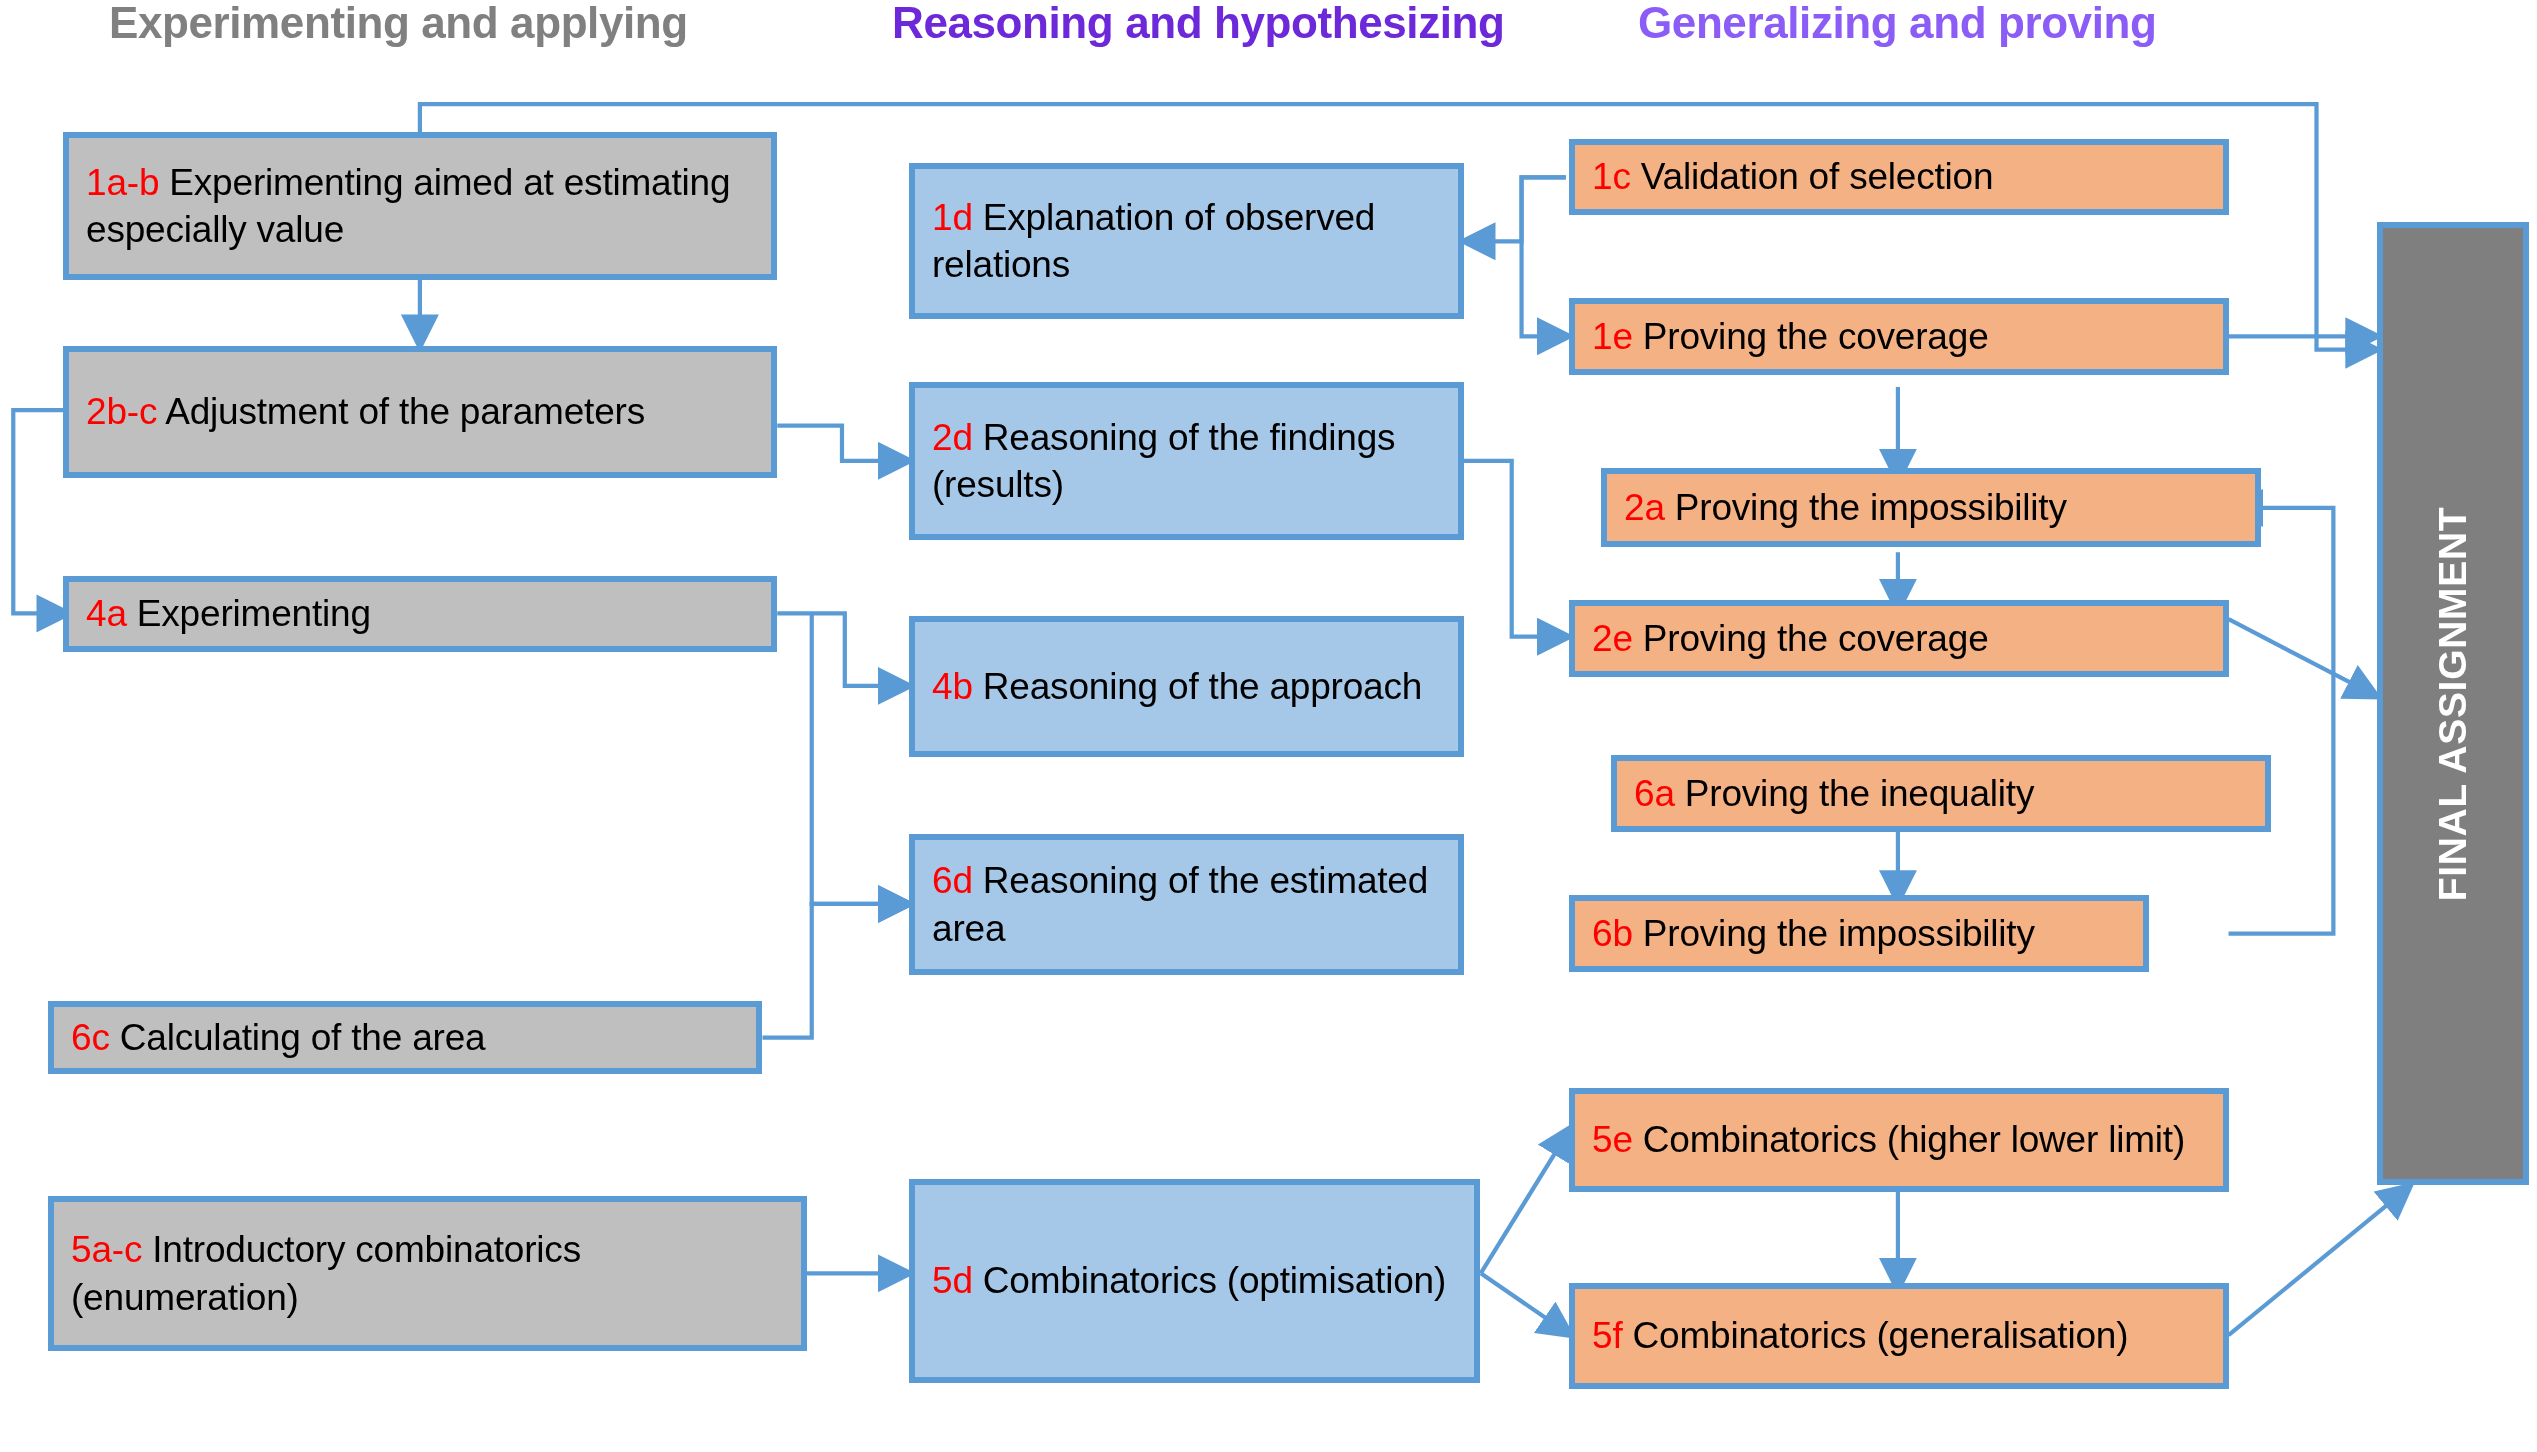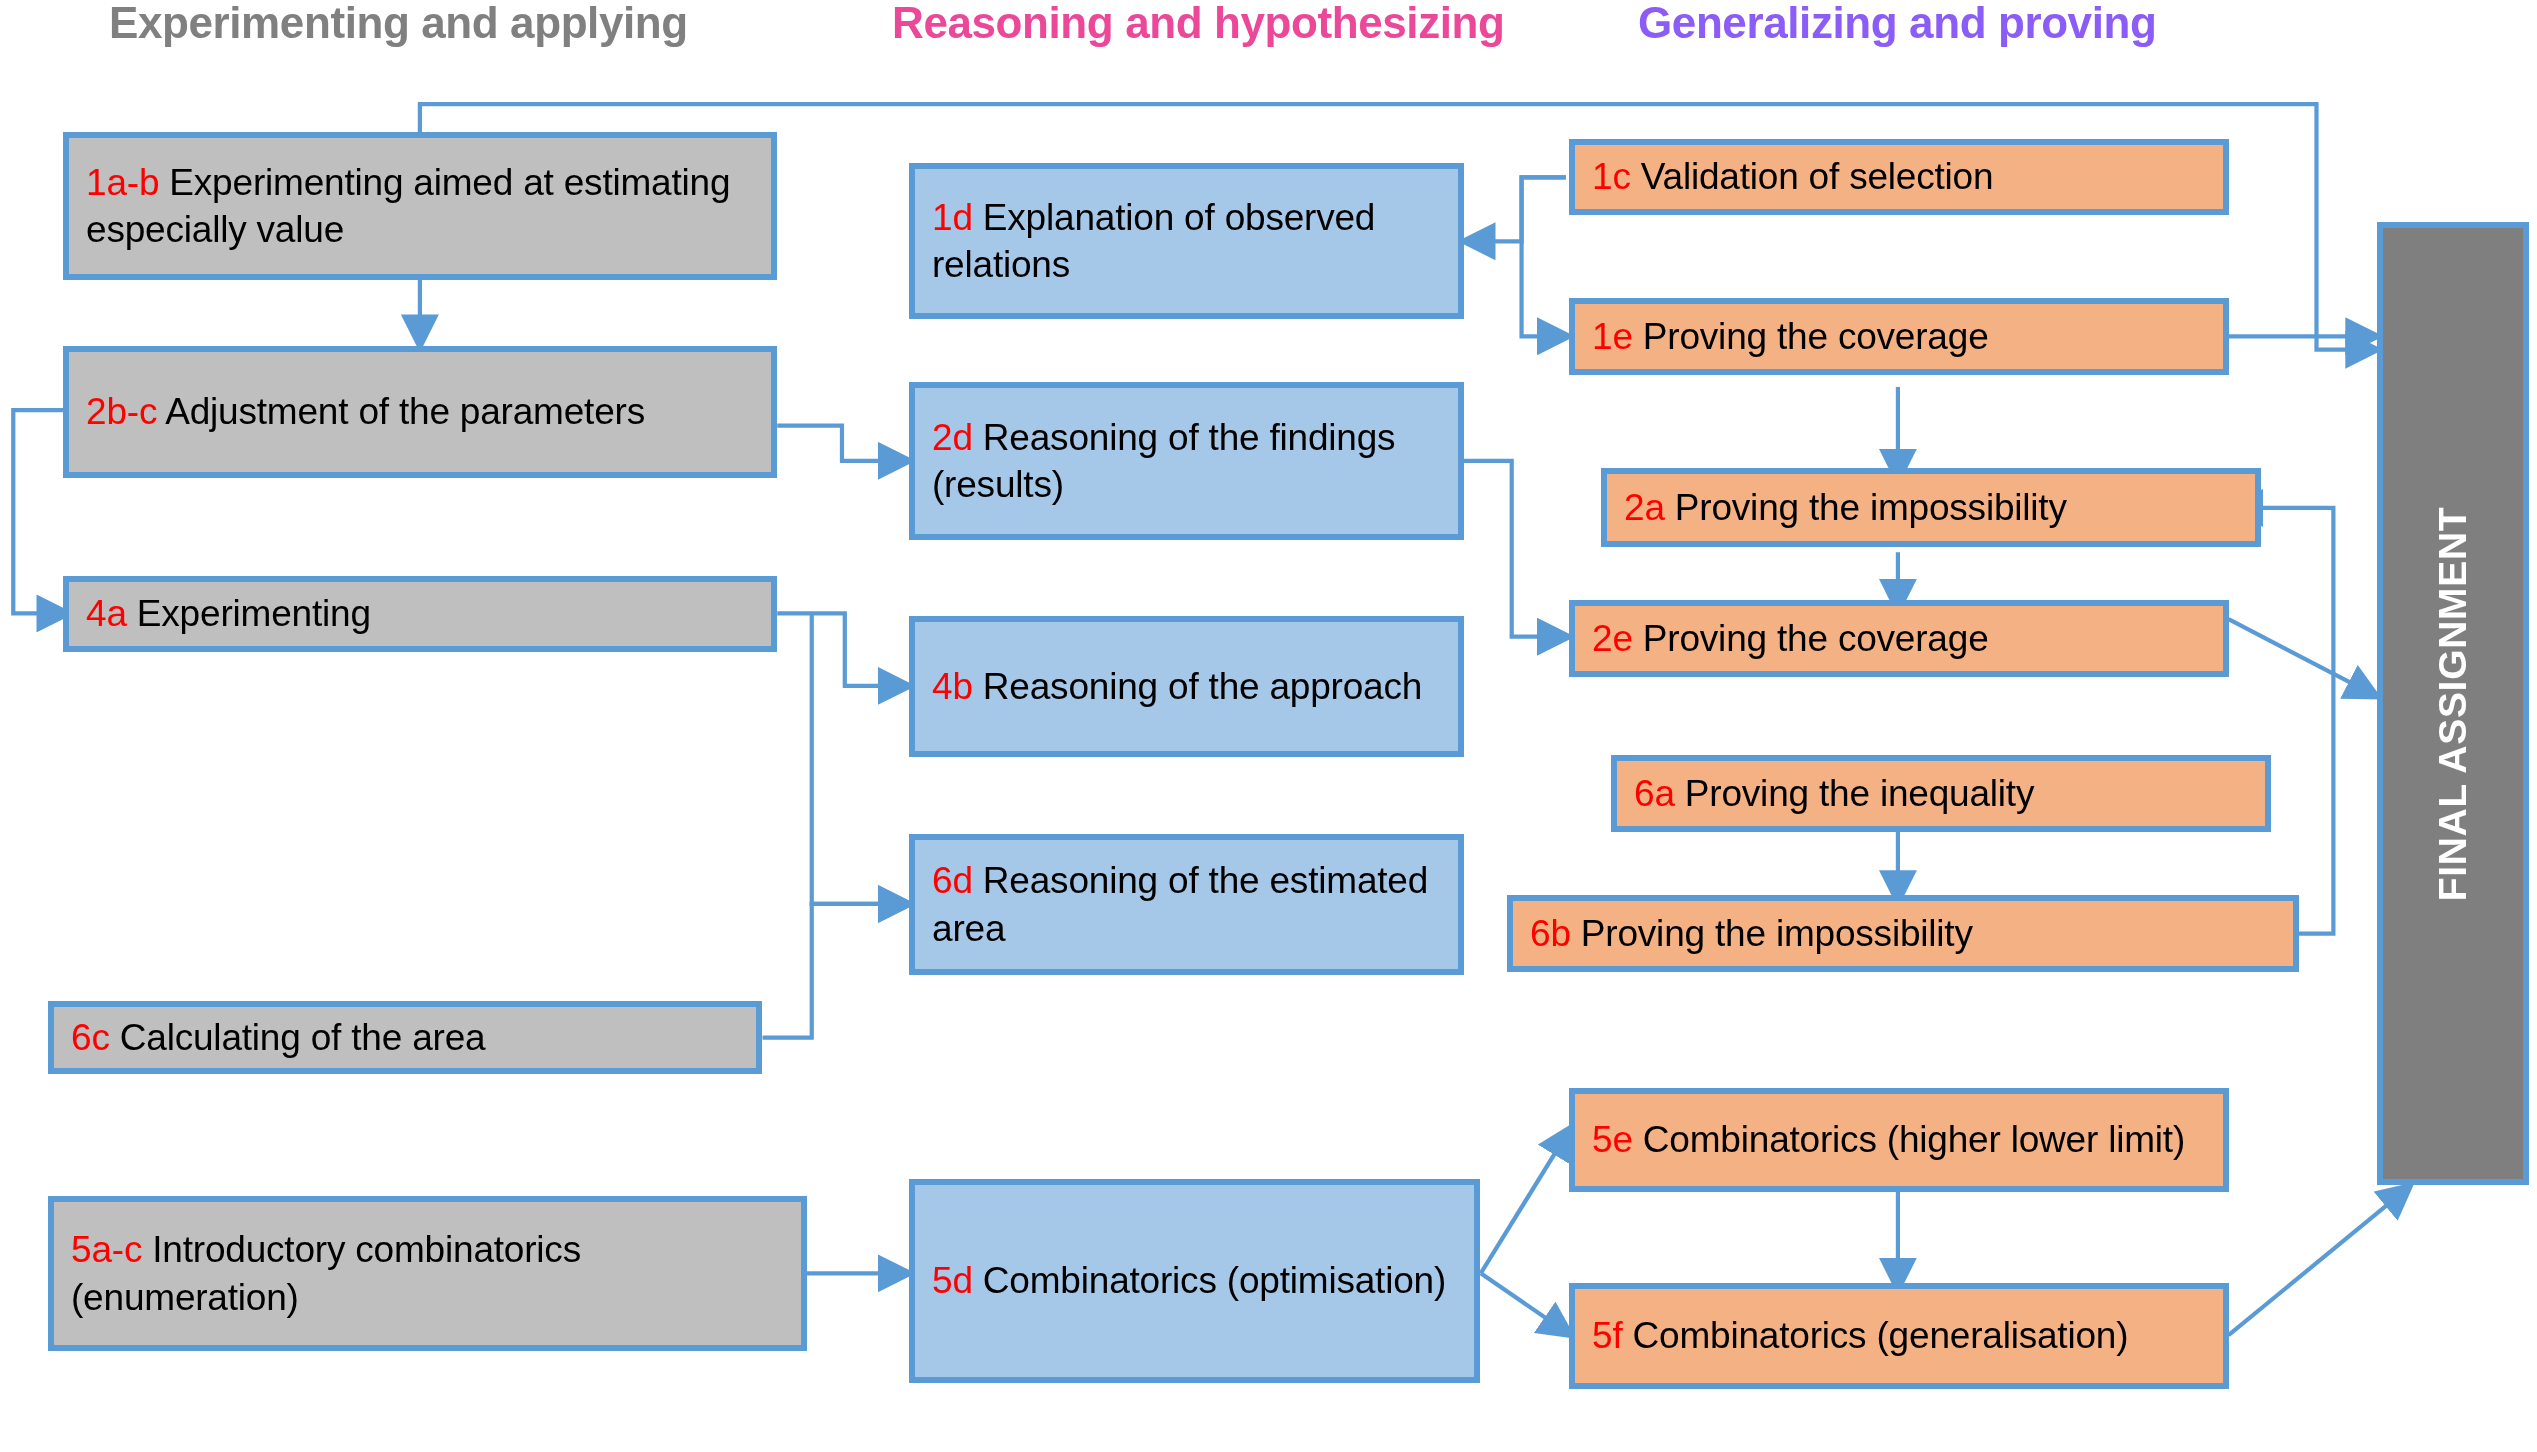--- a/index.html
+++ b/index.html
@@ -16,21 +16,21 @@
   .col-head{
     position:absolute;
     font-weight:bold;
     font-size:44px;
     line-height:1.0;
     white-space:nowrap;
     letter-spacing:-0.4px;
     margin-left:44px;
   }
   #head-exp{left:65px;  top:1.4px;  color:#808080;}
-  #head-rea{left:848px;top:1.4px;  color:#ec4899;}
+  #head-rea{left:848px;top:1.4px;  color:#6d28d9;}
   #head-gen{left:1594px;top:1.4px;  color:#8b5cf6;}
 
   .node{
     position:absolute;
     box-sizing:border-box;
     border:6.3px solid #5B9BD5;
     display:flex;
     align-items:center;
     padding:0 14px 0 17px;
   }
@@ -183,21 +183,21 @@
   </div>
 
   <div class="node orange" style="left:1569px;top:600px;width:660px;height:77px;">
     <div class="txt"><span class="code">2e</span><span> Proving the coverage</span></div>
   </div>
 
   <div class="node orange" style="left:1569px;top:755px;width:660px;height:77px;margin-left:42px;">
     <div class="txt"><span class="code">6a</span><span> Proving the inequality</span></div>
   </div>
 
-  <div class="node orange" style="left:1507px;top:895px;width:792px;height:77px;">
+  <div class="node orange" style="left:1569px;top:895px;width:580px;height:77px;">
     <div class="txt"><span class="code">6b</span><span> Proving the impossibility</span></div>
   </div>
 
   <div class="node orange" style="left:1569px;top:1088px;width:660px;height:104px;">
     <div class="txt"><span class="code">5e</span><span> Combinatorics (higher lower limit)</span></div>
   </div>
 
   <div class="node orange" style="left:1569px;top:1283px;width:660px;height:106px;">
     <div class="txt"><span class="code">5f</span><span> Combinatorics (generalisation)</span></div>
   </div>

